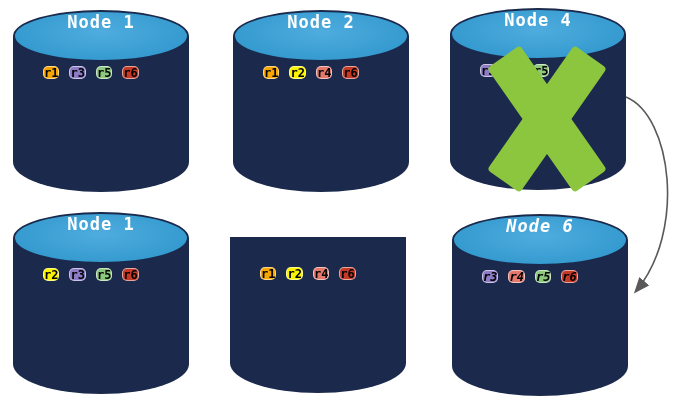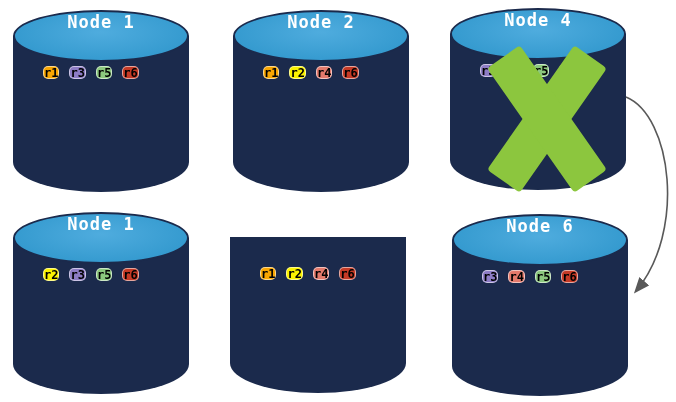--- a/index.html
+++ b/index.html
@@ -10,21 +10,21 @@
     background: var(--bg, #ffffff);
     font-family: "DejaVu Sans Mono", "Liberation Mono", monospace;
     overflow: hidden;
   }
   .cylinder { position: absolute; width: 176px; height: 182px; }
   .pos-1 { left: 13px;  top: 10px;  }
   .pos-2 { left: 233px; top: 10px;  }
   .pos-3 { left: 450px; top: 8px;   }
   .pos-4 { left: 13px;  top: 212px; }
   .pos-5 { left: 230px; top: 211px; }
-  .pos-6 { left: 452px; top: 214px; }
+  .pos-6 { left: 452px; top: 214px; font-style: italic; }
   .cyl-body {
     position: absolute; left: 0; right: 0; top: 26px; bottom: 0;
     background: var(--body);
     border-bottom-left-radius: 88px 30px;
     border-bottom-right-radius: 88px 30px;
   }
   .cyl-top {
     position: absolute; left: 0; right: 0; top: 0; height: 52px;
     box-sizing: border-box;
     border-radius: 50%;

